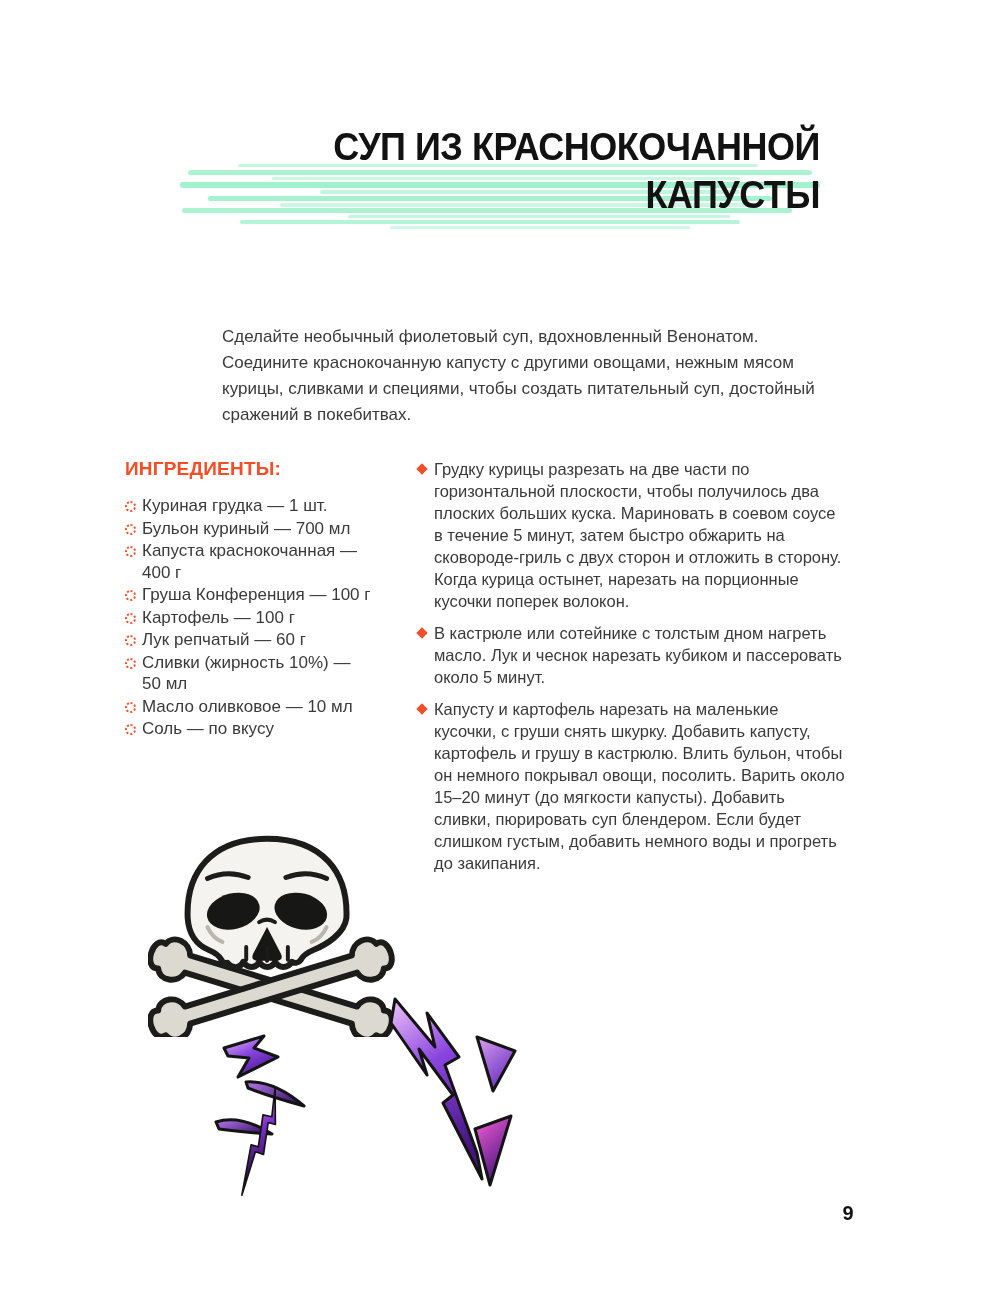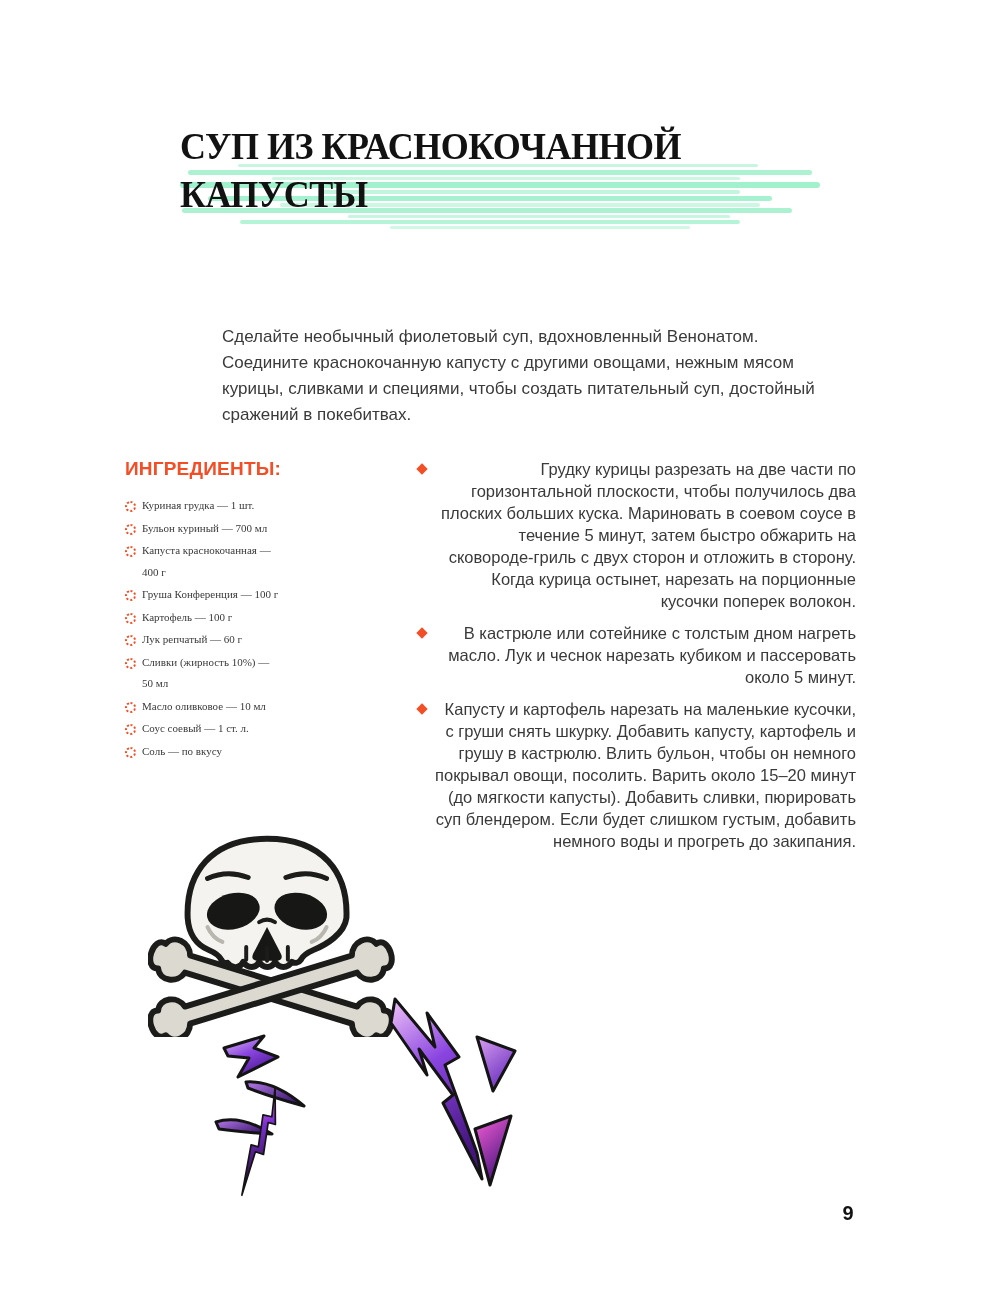--- a/index.html
+++ b/index.html
@@ -8,22 +8,21 @@
     width:1000px;height:1312px;
     margin:0 auto;
     background:#ffffff;
     font-family:"Liberation Sans", sans-serif;
     color:var(--text,#3a3a3a);
     overflow:hidden;
   }
   
   .title-block{
     position:absolute;left:180px;top:122px;width:640px;height:115px;
-    text-align:left;
-    font-family:Liberation Serif, serif;
+    text-align:right;
   }
   .title-block h1{
     position:relative;z-index:1;margin:0;
     font-size:36px;line-height:45px;font-weight:bold;
     letter-spacing:-0.5px;color:#121212;
     transform:scaleY(1.08);transform-origin:top center;
   }
   .green-strokes{position:absolute;left:0;top:40px;z-index:0;}
   
   .intro{
@@ -34,31 +33,31 @@
   .col-heading{
     margin:0 0 15px 0;
     font-size:19px;font-weight:bold;letter-spacing:0.2px;
     color:var(--accent,#f34e26);
   }
   .ingredients{position:absolute;left:125px;top:458px;width:255px;}
   .method{position:absolute;left:417px;top:458px;width:440px;}
   ul.plain{list-style:none;margin:0;padding:0;}
   .ingredients li{
     position:relative;padding-left:17px;margin:0 0 1px 0;
-    font-size:11px;line-height:21.5px;white-space:pre-line;font-family:Liberation Serif, serif;
+    font-size:17px;line-height:21.5px;white-space:pre-line;
   }
   .flower-bullet{
     position:absolute;left:0;top:6px;
     width:7px;height:7px;border-radius:50%;
     border:2px dotted var(--accent,#f34e26);
     box-sizing:content-box;
   }
   .method li{
-    position:relative;padding-left:17px;margin:0 1px 10px 0;
-    font-size:16.5px;line-height:22px;text-align:right;
+    position:relative;padding-left:17px;margin:0 12px 10px 0;
+    font-size:16.5px;line-height:22px;
   }
   .diamond-bullet{
     position:absolute;left:1px;top:7px;
     width:8px;height:8px;background:var(--accent,#f34e26);
     transform:rotate(45deg);
   }
   .method .bold-seg{font-weight:bold;}
   
   .skull-illustration{position:absolute;left:148px;top:832px;width:248px;height:205px;}
   .bolts-left{position:absolute;left:210px;top:1030px;width:170px;height:170px;}
@@ -106,21 +105,20 @@
         <li><span class="flower-bullet"></span><span>Куриная грудка — 1 шт.</span></li>
         <li><span class="flower-bullet"></span><span>Бульон куриный — 700 мл</span></li>
         <li><span class="flower-bullet"></span><span>Капуста краснокочанная —
 400 г</span></li>
         <li><span class="flower-bullet"></span><span>Груша Конференция — 100 г</span></li>
         <li><span class="flower-bullet"></span><span>Картофель — 100 г</span></li>
         <li><span class="flower-bullet"></span><span>Лук репчатый — 60 г</span></li>
         <li><span class="flower-bullet"></span><span>Сливки (жирность 10%) —
 50 мл</span></li>
         <li><span class="flower-bullet"></span><span>Масло оливковое — 10 мл</span></li>
-        <li><span class="flower-bullet"></span><span>Соус соевый — 1 ст. л.</span></li>
         <li><span class="flower-bullet"></span><span>Соль — по вкусу</span></li>
       </ul>
   </section>
 
   <section class="method">
     <ul class="plain">
         <li><span class="diamond-bullet"></span><span>Грудку курицы разрезать на две части по горизонтальной плоскости, чтобы получилось два плоских больших куска. Мариновать в соевом соусе в течение 5 минут, затем быстро обжарить на сковороде-гриль с двух сторон и отложить в сторону. Когда курица остынет, нарезать на порционные кусочки поперек волокон.</span><span class="bold-seg"></span><span></span></li>
         <li><span class="diamond-bullet"></span><span>В кастрюле или сотейнике с толстым дном нагреть масло. Лук и чеснок нарезать кубиком и пассеровать около 5 минут.</span><span class="bold-seg"></span><span></span></li>
         <li><span class="diamond-bullet"></span><span>Капусту и картофель нарезать на маленькие кусочки, с груши снять шкурку. Добавить капусту, картофель и грушу в кастрюлю. Влить бульон, чтобы он немного покрывал овощи, посолить. Варить около 15–20 минут (до мягкости капусты). Добавить сливки, пюрировать суп блендером. Если будет слишком густым, добавить немного воды и прогреть до закипания.</span><span class="bold-seg"></span><span></span></li>
       </ul>

